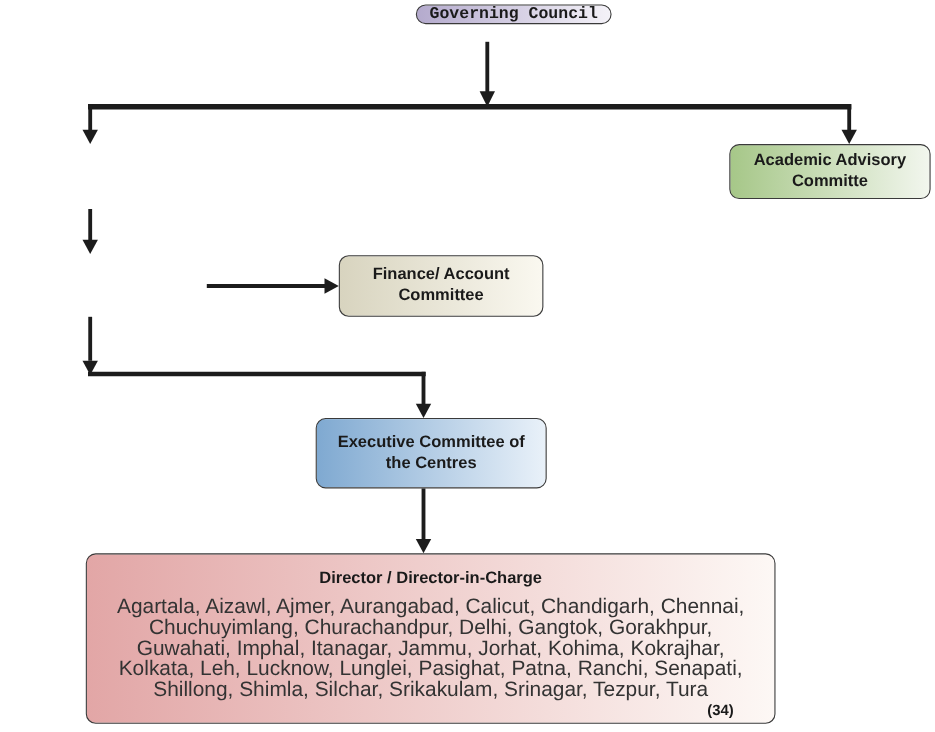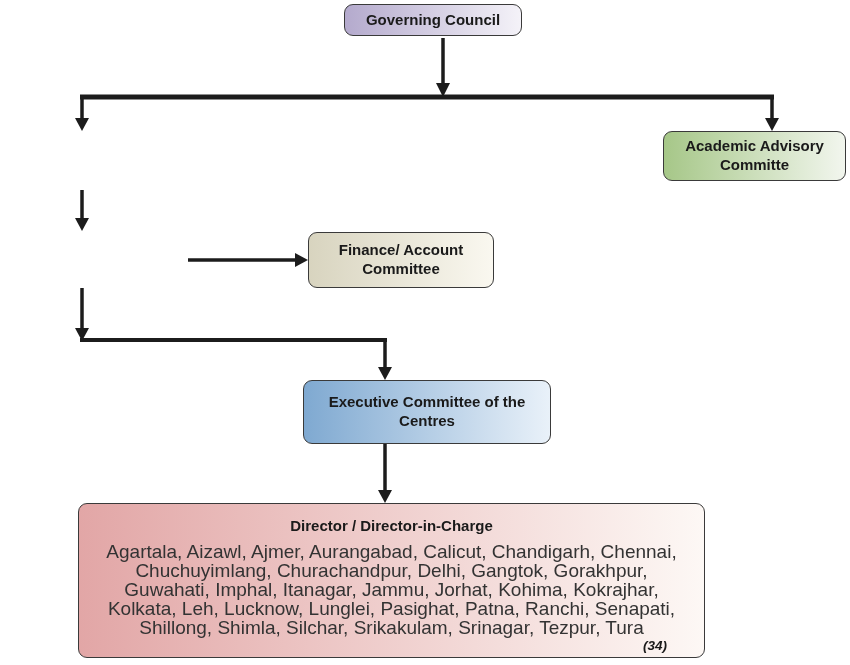--- a/index.html
+++ b/index.html
@@ -25,43 +25,43 @@
     align-items: center;
     justify-content: center;
     text-align: center;
     font-weight: bold;
     font-size: 15px;
     line-height: 1.25;
     color: #1a1a1a;
     padding: 2px 8px;
   }
   #node-governing-council {
-    left: 344px; top: 4px; width: 178px; height: 32px;
+    left: 378px; top: 4px; width: 178px; height: 18px;
     background: linear-gradient(to right, #b4aacd, #f4f2f8);
+    font-family: Liberation Mono, monospace;
   }
   #node-management-board {
     left: 1px; top: 131px; width: 186px; height: 59px;
     background: linear-gradient(to right, #a6c788, #f2f6ee);
   }
   #node-academic-advisory {
     left: 663px; top: 131px; width: 183px; height: 50px;
     background: linear-gradient(to right, #a6c788, #f2f6ee);
   }
   #node-director-general {
     left: 1px; top: 231px; width: 186px; height: 57px;
     background: linear-gradient(to right, #c8c3a5, #f6f4ea);
   }
   #node-finance-committee {
     left: 308px; top: 232px; width: 186px; height: 56px;
     background: linear-gradient(to right, #d8d4bf, #faf8f0);
   }
   #node-executive-committee {
-    left: 287px; top: 380px; width: 248px; height: 64px;
+    left: 287px; top: 380px; width: 210px; height: 64px;
     background: linear-gradient(to right, #7fa9d1, #e9f1f9);
-    margin-left: 16px;
   }
   #node-directors {
     left: 78px; top: 503px; width: 627px; height: 155px;
     box-sizing: border-box;
     position: absolute;
     border: 1.6px solid #3a3a3a;
     border-radius: 9px;
     background: linear-gradient(to right, #e2a6a6, #fdf8f5);
     text-align: center;
     color: #1a1a1a;
@@ -76,21 +76,20 @@
     font-size: 19px;
     line-height: 19px;
     color: #333333;
     padding: 0 17px;
   }
   #node-directors .box-count {
     position: absolute;
     right: 37px; bottom: 4px;
     font-size: 13.5px;
     font-weight: bold;
-    font-style: italic;
     color: #1a1a1a;
   }
   .conn { stroke: #1c1c1c; fill: none; }
   .arrowhead { fill: #1c1c1c; stroke: none; }
 </style>
 </head>
 <body>
 
 <div id="canvas">
 

